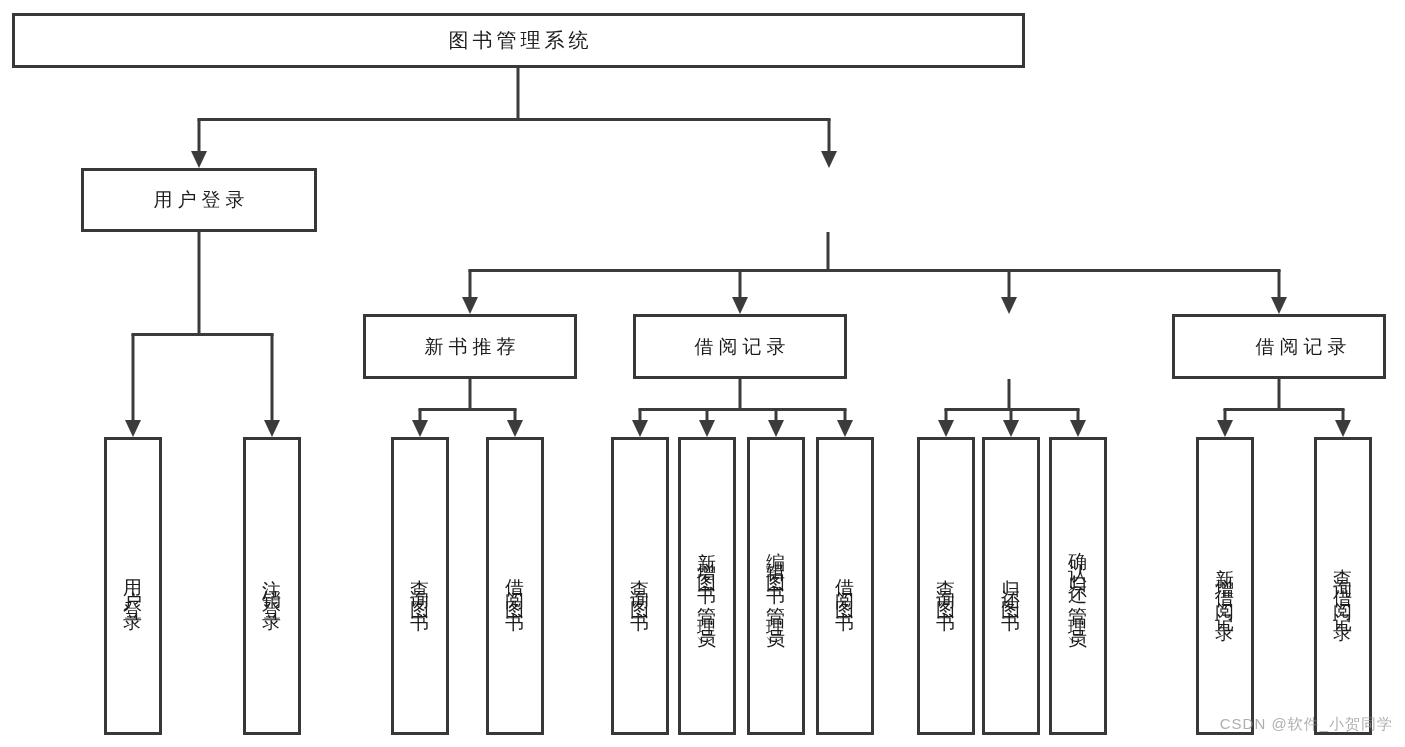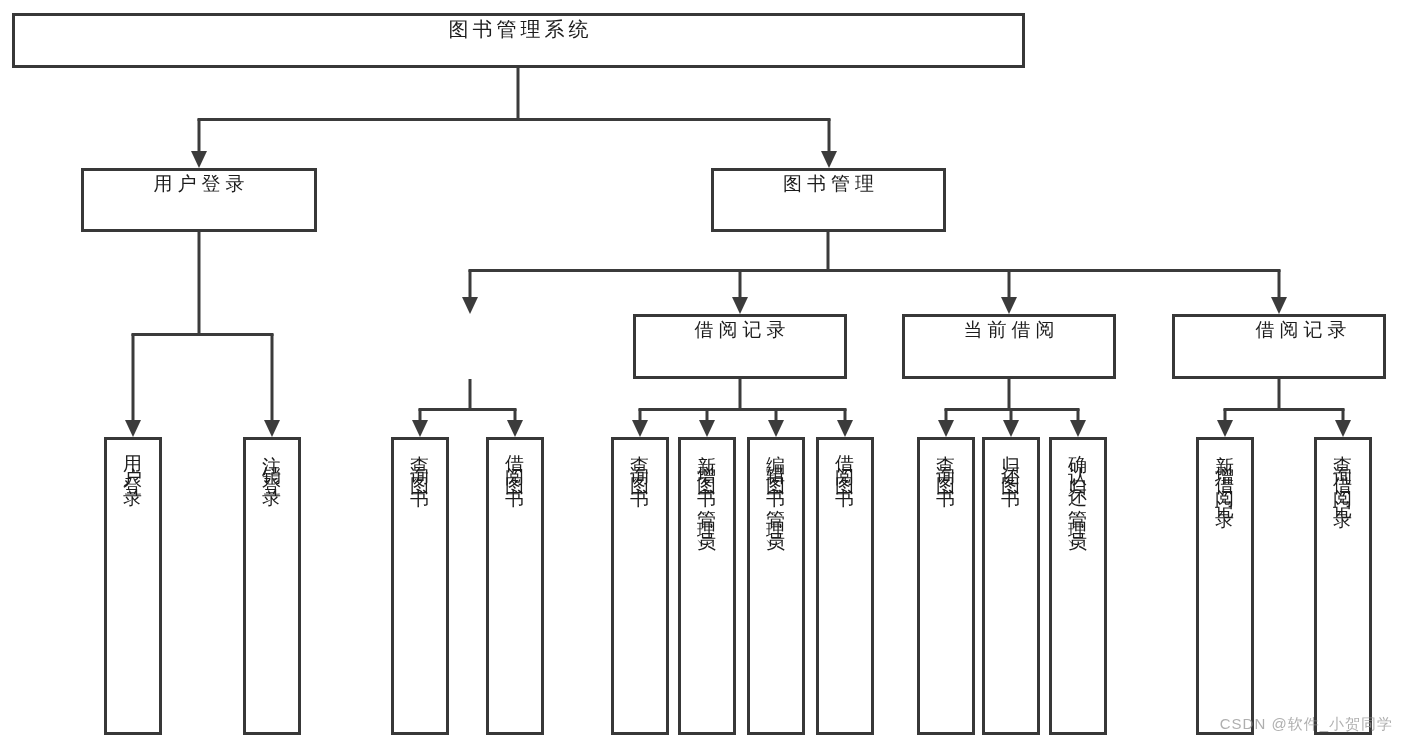--- a/index.html
+++ b/index.html
@@ -20,20 +20,21 @@
     left: 0;
     top: 0;
     pointer-events: none;
   }
   .box {
     position: absolute;
     box-sizing: border-box;
     border: 3px solid #383838;
     background: #ffffff;
     display: flex;
+    align-items: center;
     justify-content: center;
     color: #1c1c1c;
   }
   .box .lbl {
     font-size: 19px;
     letter-spacing: 5px;
     text-indent: 5px;
     white-space: nowrap;
   }
   .box.root .lbl {
@@ -139,30 +140,27 @@
     </g>
   </svg>
 
   <div class="box root" style="left:12px; top:13px; width:1013px; height:55px;">
     <span class="lbl">图书管理系统</span>
   </div>
 
   <div class="box" style="left:81px; top:168px; width:236px; height:64px;">
     <span class="lbl">用户登录</span>
   </div>
-  <div class="box" style="left:711px; top:168px; width:235px; height:64px;">
-    <span class="lbl">图书管理</span>
-  </div>
-
+
+  <div class="box" style="left:363px; top:314px; width:214px; height:65px;">
+    <span class="lbl">新书推荐</span>
+  </div>
   <div class="box" style="left:633px; top:314px; width:214px; height:65px;">
     <span class="lbl">借阅记录</span>
   </div>
-  <div class="box" style="left:902px; top:314px; width:214px; height:65px;">
-    <span class="lbl">当前借阅</span>
-  </div>
   <div class="box" style="left:1172px; top:314px; width:214px; height:65px;padding-left:44px;">
     <span class="lbl">借阅记录</span>
   </div>
 
   <div class="box vert" style="left:104px;">
     <span class="lbl">用户登录</span>
   </div>
   <div class="box vert" style="left:243px;">
     <span class="lbl">注销登录</span>
   </div>

